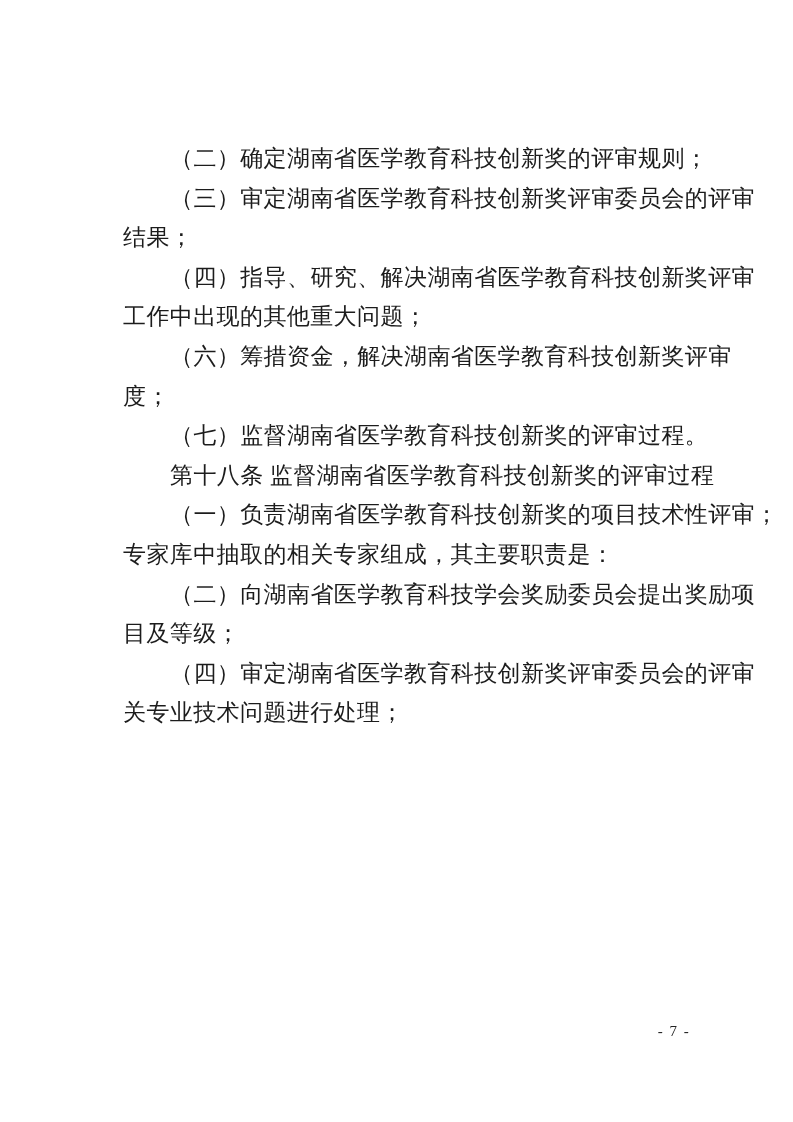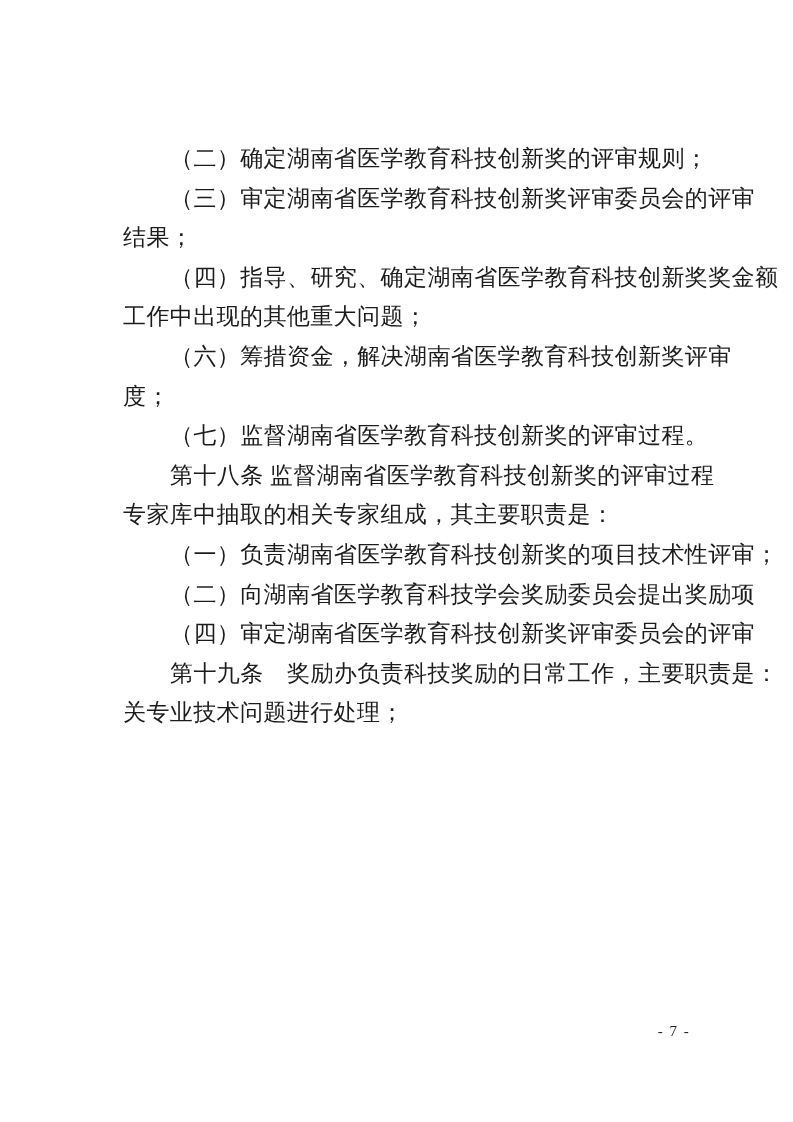--- a/index.html
+++ b/index.html
@@ -45,27 +45,27 @@
   }
 </style>
 </head>
 <body>
 
 <div class="page">
   <div class="doc-body">
     <div class="line ind">（二）确定湖南省医学教育科技创新奖的评审规则；</div>
     <div class="line ind">（三）审定湖南省医学教育科技创新奖评审委员会的评审</div>
     <div class="line">结果；</div>
-    <div class="line ind">（四）指导、研究、确定湖南省医学教育科技创新奖奖金额</div>
+    <div class="line ind">（四）指导、研究、解决湖南省医学教育科技创新奖评审</div>
     <div class="line">工作中出现的其他重大问题；</div>
     <div class="line ind">（六）筹措资金，解决湖南省医学教育科技创新奖评审</div>
     <div class="line">度；</div>
     <div class="line ind">（七）监督湖南省医学教育科技创新奖的评审过程。</div>
     <div class="line ind">第十八条 监督湖南省医学教育科技创新奖的评审过程</div>
+    <div class="line ind">（一）负责湖南省医学教育科技创新奖的项目技术性评审；</div>
     <div class="line">专家库中抽取的相关专家组成，其主要职责是：</div>
-    <div class="line ind">（一）负责湖南省医学教育科技创新奖的项目技术性评审；</div>
     <div class="line ind">（二）向湖南省医学教育科技学会奖励委员会提出奖励项</div>
+    <div class="line">目及等级；</div>
     <div class="line ind">（四）审定湖南省医学教育科技创新奖评审委员会的评审</div>
-    <div class="line ind">第十九条　奖励办负责科技奖励的日常工作，主要职责是：</div>
     <div class="line">关专业技术问题进行处理；</div>
   </div>
   <div class="page-number">- 7 -</div>
 </div>
 
 </body></html>

